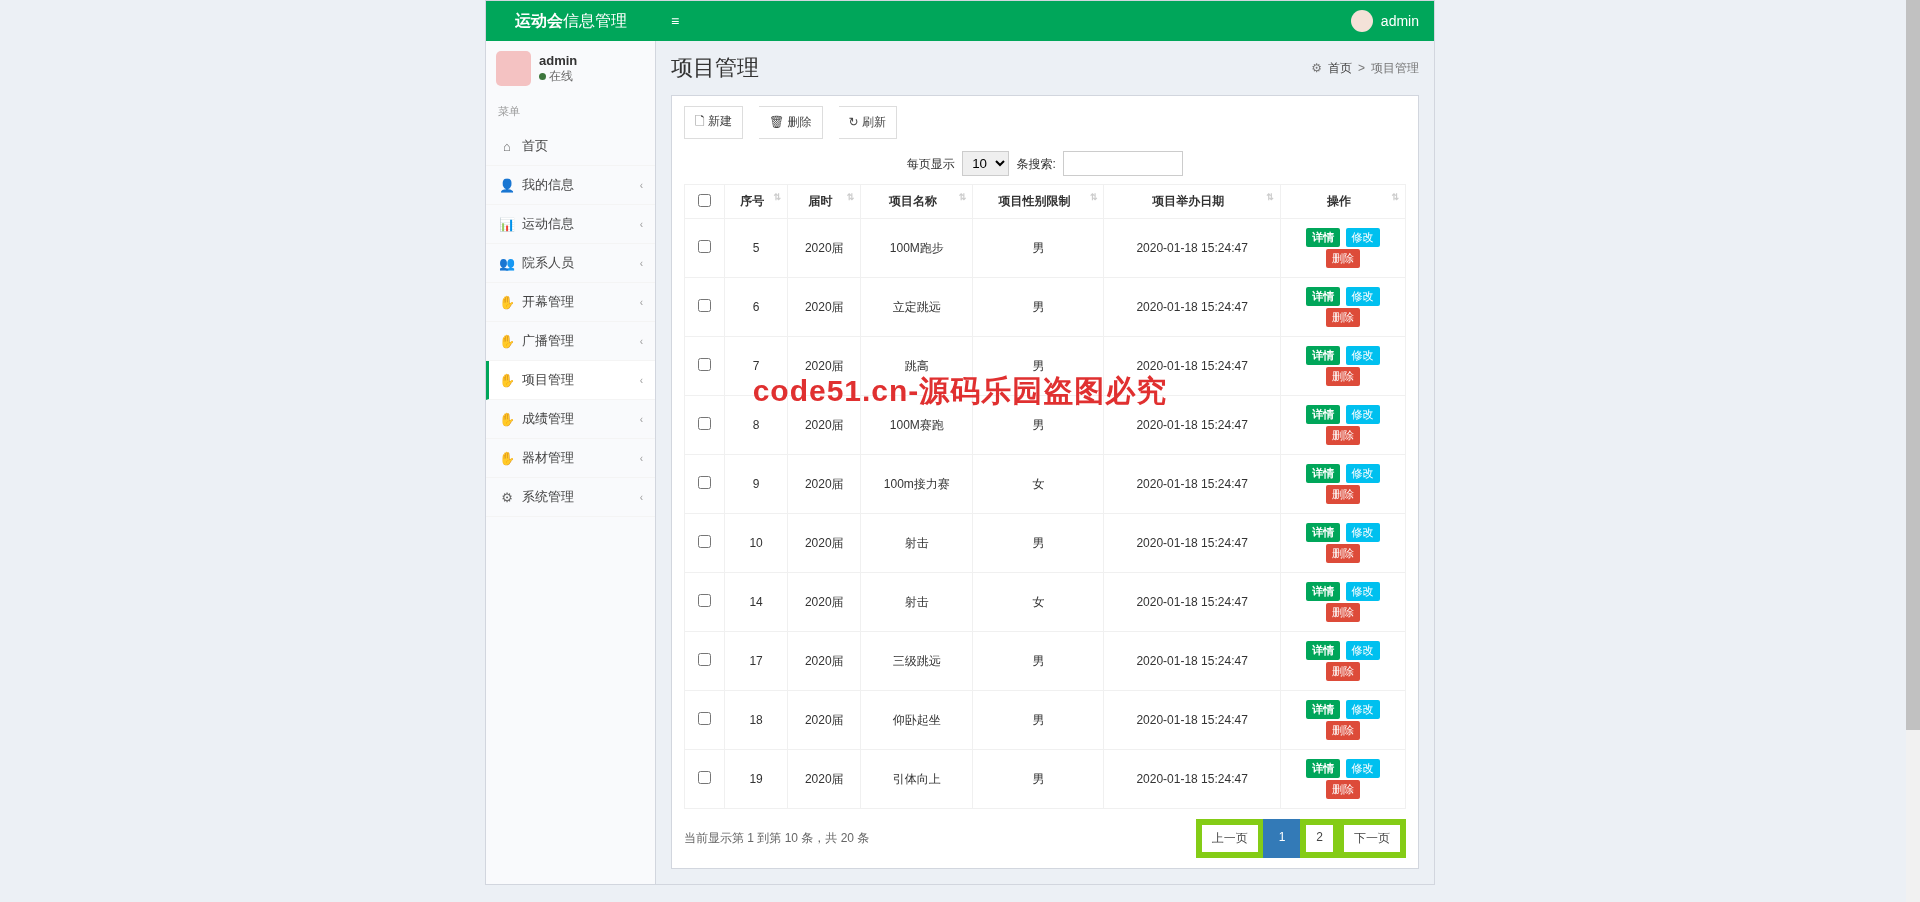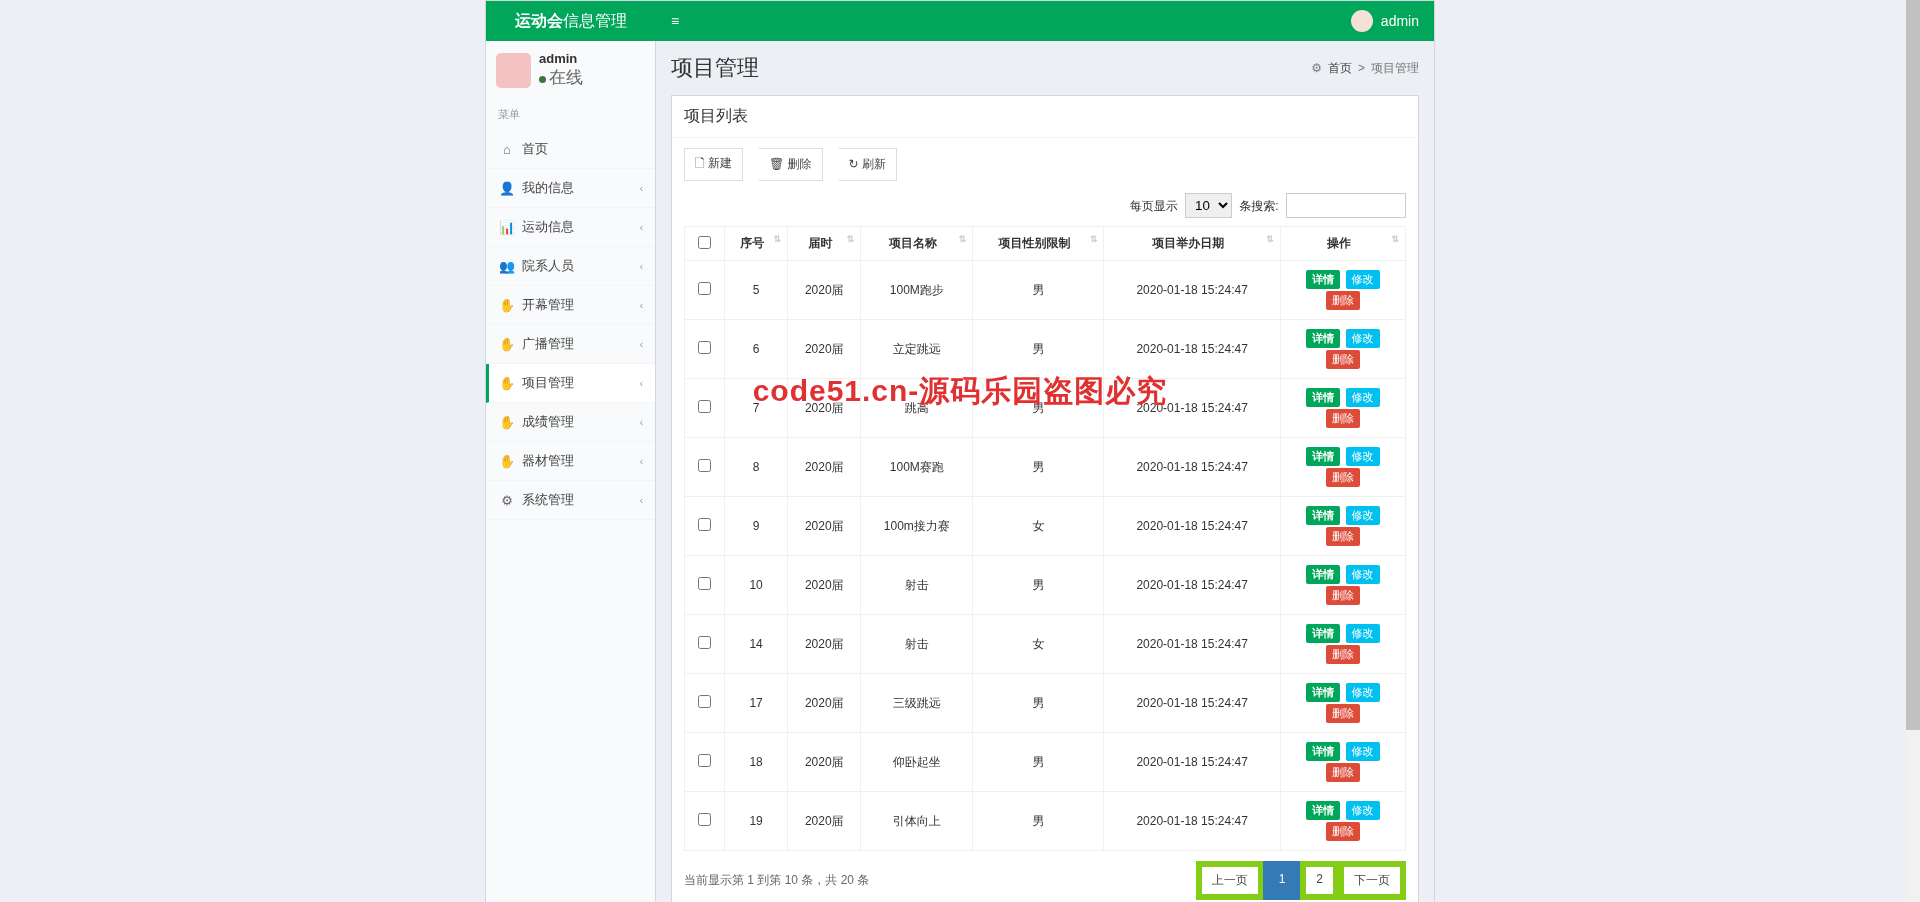--- a/index.html
+++ b/index.html
@@ -16,21 +16,21 @@
 .hamburger { padding: 0 15px; cursor: pointer; }
 .header-right { margin-left: auto; display: flex; align-items: center; padding-right: 15px; gap: 8px; }
 .avatar-small { width: 22px; height: 22px; border-radius: 50%; background: #f4e2d8; display: inline-block; }
 
 .wrapper { display: flex; }
 .sidebar { width: 170px; background: #f9fafc; border-right: 1px solid #d2d6de; }
 .user-panel { padding: 10px; display: flex; align-items: center; gap: 8px; }
 .avatar-big { width: 35px; height: 35px; border-radius: 5px; background: #f4c2c2; }
 .user-info { font-size: 13px; }
 .user-name { font-weight: bold; color: #333; }
-.user-status { font-size: 17px; color: #666; }
+.user-status { font-size: 12px; color: #666; }
 .status-dot { display: inline-block; width: 7px; height: 7px; border-radius: 50%; background: #3c763d; margin-right: 3px; }
 
 .menu-header { padding: 8px 12px; font-size: 11px; color: #999; background: #f9fafc; }
 .menu { list-style: none; }
 .menu li { display: flex; align-items: center; padding: 10px 12px; color: #444; cursor: pointer; border-bottom: 1px solid #f4f4f4; font-size: 13px; }
 .menu li.active { background: #fff; border-left: 3px solid #00a65a; padding-left: 9px; }
 .menu li .icon { width: 18px; margin-right: 6px; text-align: center; color: #666; }
 .menu li .chevron { margin-left: auto; font-size: 10px; color: #999; }
 
 .content { flex: 1; background: #ecf0f5; }
@@ -40,21 +40,21 @@
 .breadcrumb a { color: #444; text-decoration: none; }
 
 .box { background: #fff; border: 1px solid #d2d6de; margin: 0 15px 15px; }
 .box-header { padding: 10px 12px; border-bottom: 1px solid #f4f4f4; font-size: 16px; }
 .box-body { padding: 10px 12px; }
 
 .btn-toolbar { display: flex; gap: 16px; margin-bottom: 12px; }
 .btn { padding: 5px 10px; font-size: 12px; border: 1px solid #ddd; background: #fff; cursor: pointer; color: #444; }
 .btn:not(:first-child) { border-left: none; text-align: right; }
 
-.table-controls { display: flex; justify-content: flex-end; align-items: center; margin-bottom: 8px; font-size: 12px; }
+.table-controls { display: flex; justify-content: center; align-items: center; margin-bottom: 8px; font-size: 12px; }
 .table-controls select { padding: 3px 5px; border: 1px solid #ccc; margin: 0 4px; }
 .table-controls input[type=text] { padding: 4px 6px; border: 1px solid #ccc; width: 120px; margin-left: 4px; }
 
 table { width: 100%; border-collapse: collapse; font-size: 12px; }
 th, td { padding: 8px 6px; border: 1px solid #f0f0f0; text-align: center; }
 th { background: #fff; font-weight: bold; position: relative; }
 .sort-icon { font-size: 9px; color: #ccc; float: right; line-height: 1; }
 td { color: #333; }
 input[type=checkbox] { cursor: pointer; }
 
@@ -159,21 +159,20 @@
         <h1>项目管理</h1>
         <div class="breadcrumb">
           <span>⚙</span>
           <a href="#">首页</a>
           <span>&gt;</span>
           <span>项目管理</span>
         </div>
       </div>
 
       <div class="box">
-        <div class="box-header">项目列表</div>
         <div class="box-body">
           <div class="btn-toolbar">
             <button class="btn">🗋 <span>新建</span></button>
             <button class="btn">🗑 <span>删除</span></button>
             <button class="btn">↻ <span>刷新</span></button>
           </div>
 
           <div class="table-controls">
             <div>
               <span>每页显示</span>

